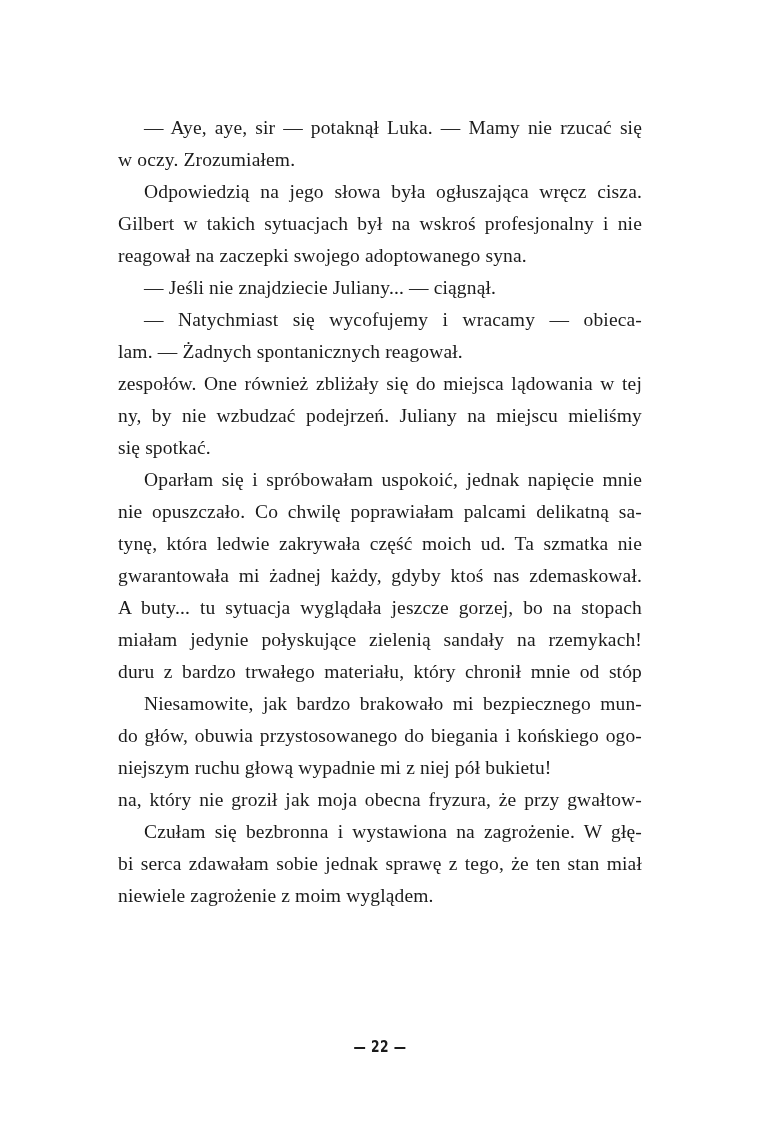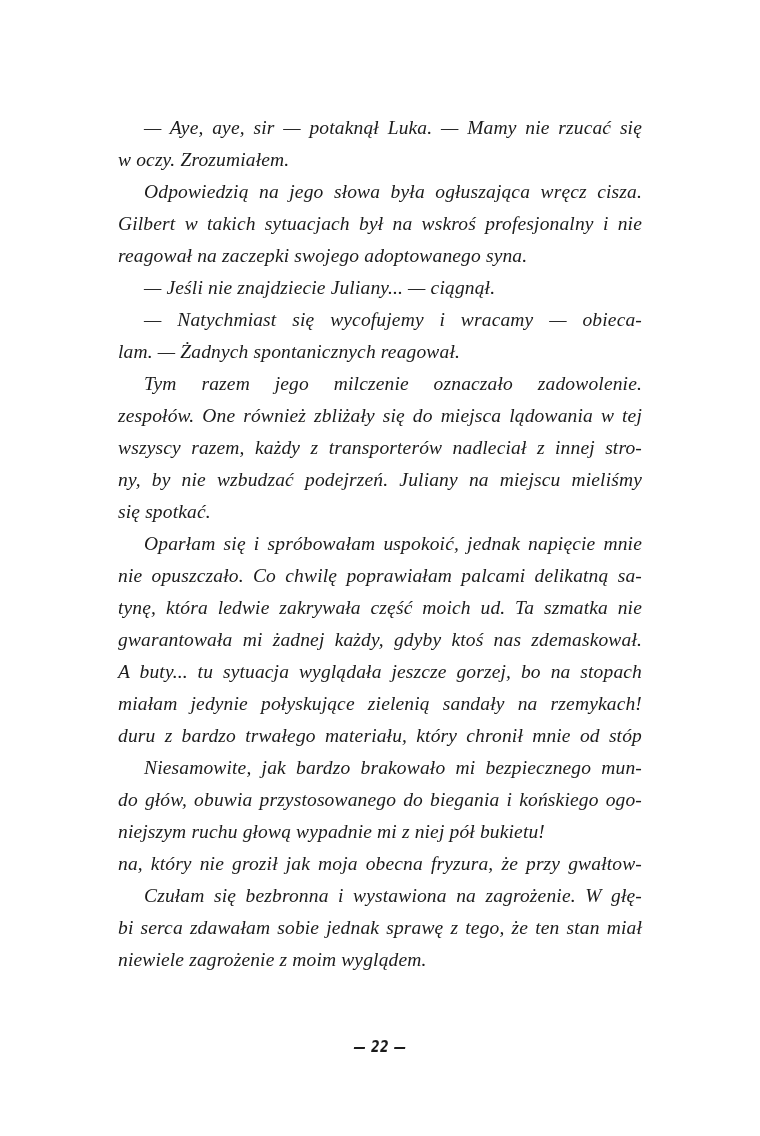--- a/index.html
+++ b/index.html
@@ -15,21 +15,20 @@
     -webkit-font-smoothing: antialiased;
     overflow: hidden;
   }
 
   .page {
     position: relative;
     width: 760px;
     height: 928px;
     background: #ffffff;
     box-sizing: border-box;
-    font-style: italic;
   }
 
   .text-block {
     position: absolute;
     left: 118px;
     top: 112px;
     width: 524px;
   }
 
   
@@ -86,23 +85,21 @@
 
     <span class="line just indent">Odpowiedzią na jego słowa była ogłuszająca wręcz cisza.</span>
     <span class="line just">Gilbert w takich sytuacjach był na wskroś profesjonalny i nie</span>
     <span class="line">reagował na zaczepki swojego adoptowanego syna.</span>
 
     <span class="line indent">— Jeśli nie znajdziecie Juliany... — ciągnął.</span>
 
     <span class="line just indent loose">— Natychmiast się wycofujemy i wracamy — obieca-</span>
     <span class="line">lam. — Żadnych spontanicznych reagował.</span>
 
-    <span class="line just indent loose2">Tym razem jego milczenie oznaczało zadowolenie.</span>
     <span class="line just">zespołów. One również zbliżały się do miejsca lądowania w tej</span>
-    <span class="line just">wszyscy razem, każdy z transporterów nadleciał z innej stro-</span>
     <span class="line just">ny, by nie wzbudzać podejrzeń. Juliany na miejscu mieliśmy</span>
     <span class="line">się spotkać.</span>
 
     <span class="line just indent">Oparłam się i spróbowałam uspokoić, jednak napięcie mnie</span>
     <span class="line just">nie opuszczało. Co chwilę poprawiałam palcami delikatną sa-</span>
     <span class="line just">tynę, która ledwie zakrywała część moich ud. Ta szmatka nie</span>
     <span class="line just">gwarantowała mi żadnej każdy, gdyby ktoś nas zdemaskował.</span>
     <span class="line just">A buty... tu sytuacja wyglądała jeszcze gorzej, bo na stopach</span>
     <span class="line just">miałam jedynie połyskujące zielenią sandały na rzemykach!</span>
 

